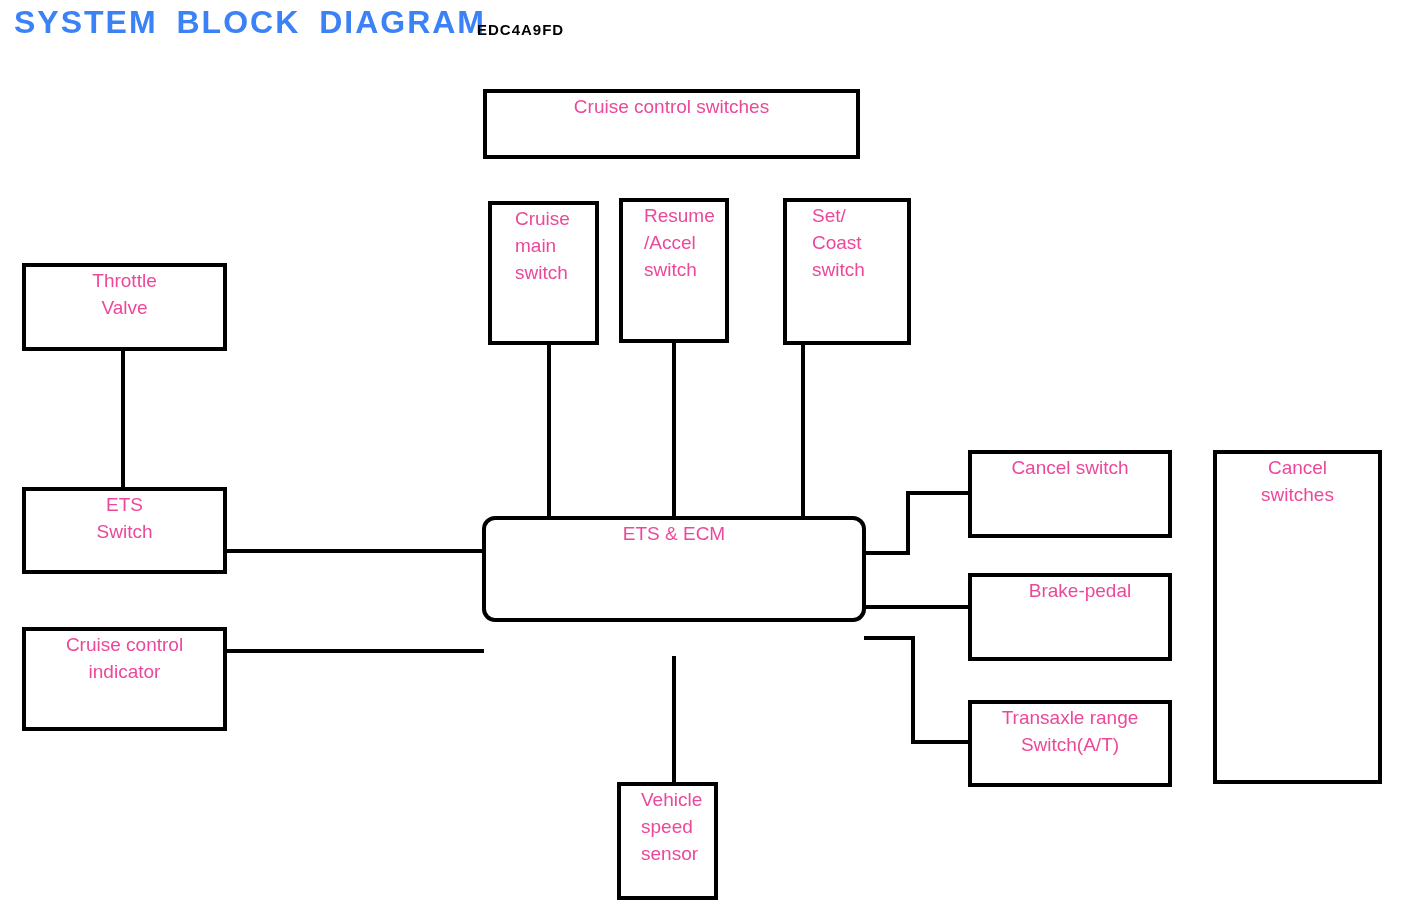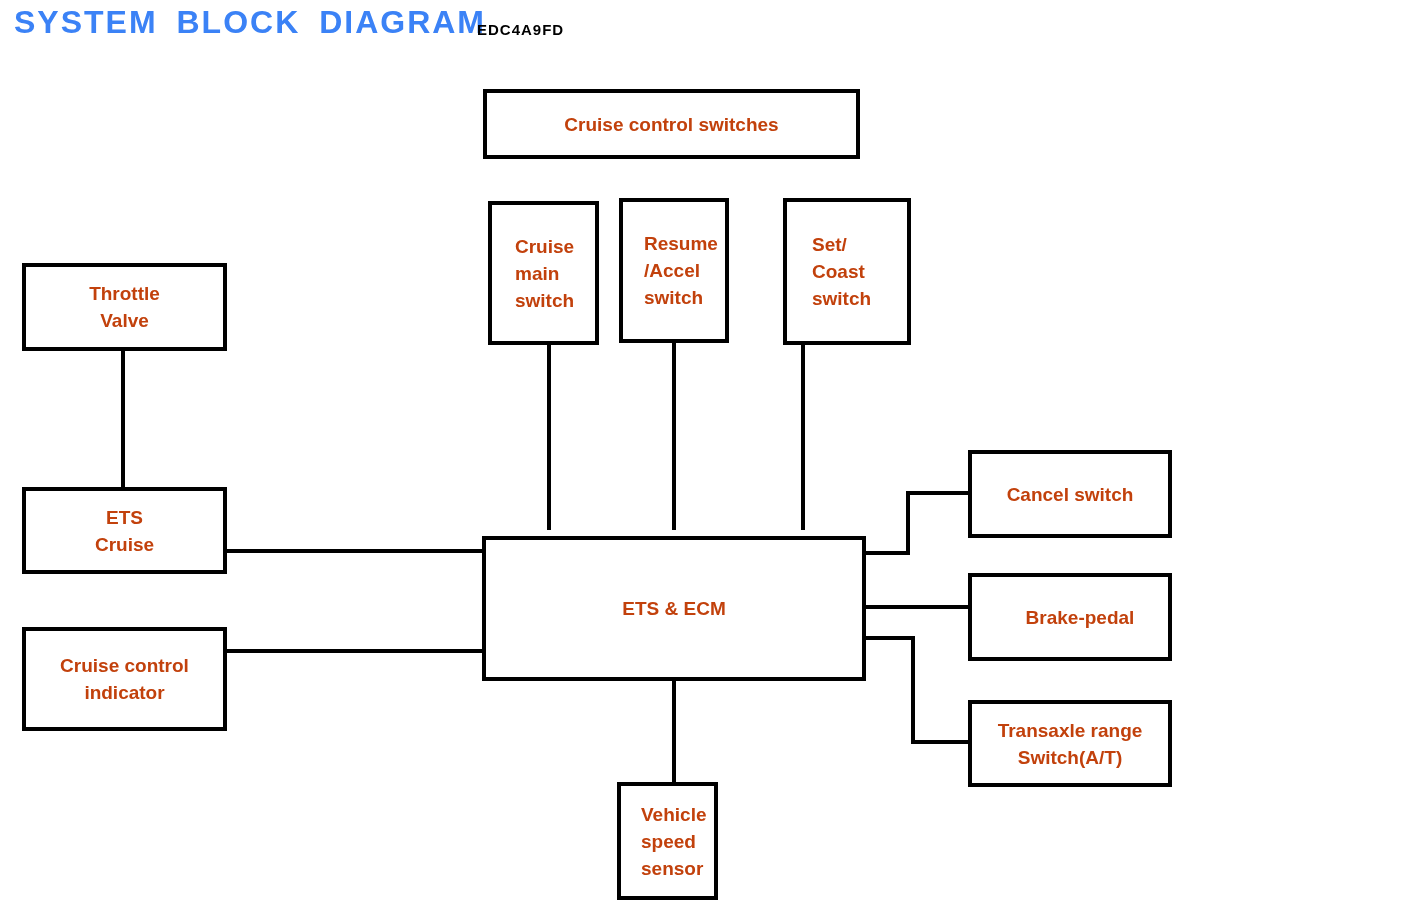--- a/index.html
+++ b/index.html
@@ -37,43 +37,42 @@
     letter-spacing: 1px;
     color: #000;
     white-space: nowrap;
   }
   .node {
     position: absolute;
     box-sizing: border-box;
     border: 4px solid #000;
     background: #fff;
     display: flex;
-    align-items: center;
     font-size: 19px;
-    font-weight: bold;
+    font-weight: normal;
     line-height: 27px;
-    color: #c2410c;
+    color: #ec4899;
   }
   .node .lbl { white-space: pre-line; }
   .node.center { justify-content: center; text-align: center; }
   .node.left   { justify-content: flex-start; text-align: left; }
   .wire {
     position: absolute;
     background: #000;
   }
 
   
   .n-ccs  { left: 483px;  top: 89px;  width: 377px; height: 70px; }
   .n-cms  { left: 488px;  top: 201px; width: 111px; height: 144px; padding-left: 23px; }
   .n-ras  { left: 619px;  top: 198px; width: 110px; height: 145px; padding-left: 21px; }
   .n-scs  { left: 783px;  top: 198px; width: 128px; height: 147px; padding-left: 25px; }
   .n-tv   { left: 22px;   top: 263px; width: 205px; height: 88px; }
   .n-em   { left: 22px;   top: 487px; width: 205px; height: 87px; }
   .n-cci  { left: 22px;   top: 627px; width: 205px; height: 104px; }
-  .n-ecm  { left: 482px;  top: 536px; width: 384px; height: 145px; }
+  .n-ecm  { left: 482px;  top: 516px; width: 384px; height: 106px; border-radius: 13px; }
   .n-cs   { left: 968px;  top: 450px; width: 204px; height: 88px; }
   .n-bp   { left: 968px;  top: 573px; width: 204px; height: 88px; padding-left: 20px; }
   .n-trs  { left: 968px;  top: 700px; width: 204px; height: 87px; }
   .n-csw  { left: 1213px; top: 450px; width: 169px; height: 334px; }
   .n-vss  { left: 617px;  top: 782px; width: 101px; height: 118px; padding-left: 20px; }
 
   
   .w-tv-em     { left: 121px; top: 349px; width: 4px;   height: 140px; }
   .w-em-ecm    { left: 225px; top: 549px; width: 259px; height: 4px; }
   .w-cci-ecm   { left: 225px; top: 649px; width: 259px; height: 4px; }
@@ -134,21 +133,21 @@
 switch</span>
   </div>
 
   <div class="node center n-tv">
     <span class="lbl">Throttle
 Valve</span>
   </div>
 
   <div class="node center n-em">
     <span class="lbl">ETS
-Cruise</span>
+Switch</span>
   </div>
 
   <div class="node center n-cci">
     <span class="lbl">Cruise control
 indicator</span>
   </div>
 
   <div class="node center n-ecm">
     <span class="lbl">ETS &amp; ECM</span>
   </div>
@@ -159,20 +158,24 @@
 
   <div class="node center n-bp">
     <span class="lbl">Brake-pedal</span>
   </div>
 
   <div class="node center n-trs">
     <span class="lbl">Transaxle range
 Switch(A/T)</span>
   </div>
 
+  <div class="node center n-csw">
+    <span class="lbl">Cancel
+switches</span>
+  </div>
 
   <div class="node left n-vss">
     <span class="lbl">Vehicle
 speed
 sensor</span>
   </div>
 
 </div>
 
 </body></html>

